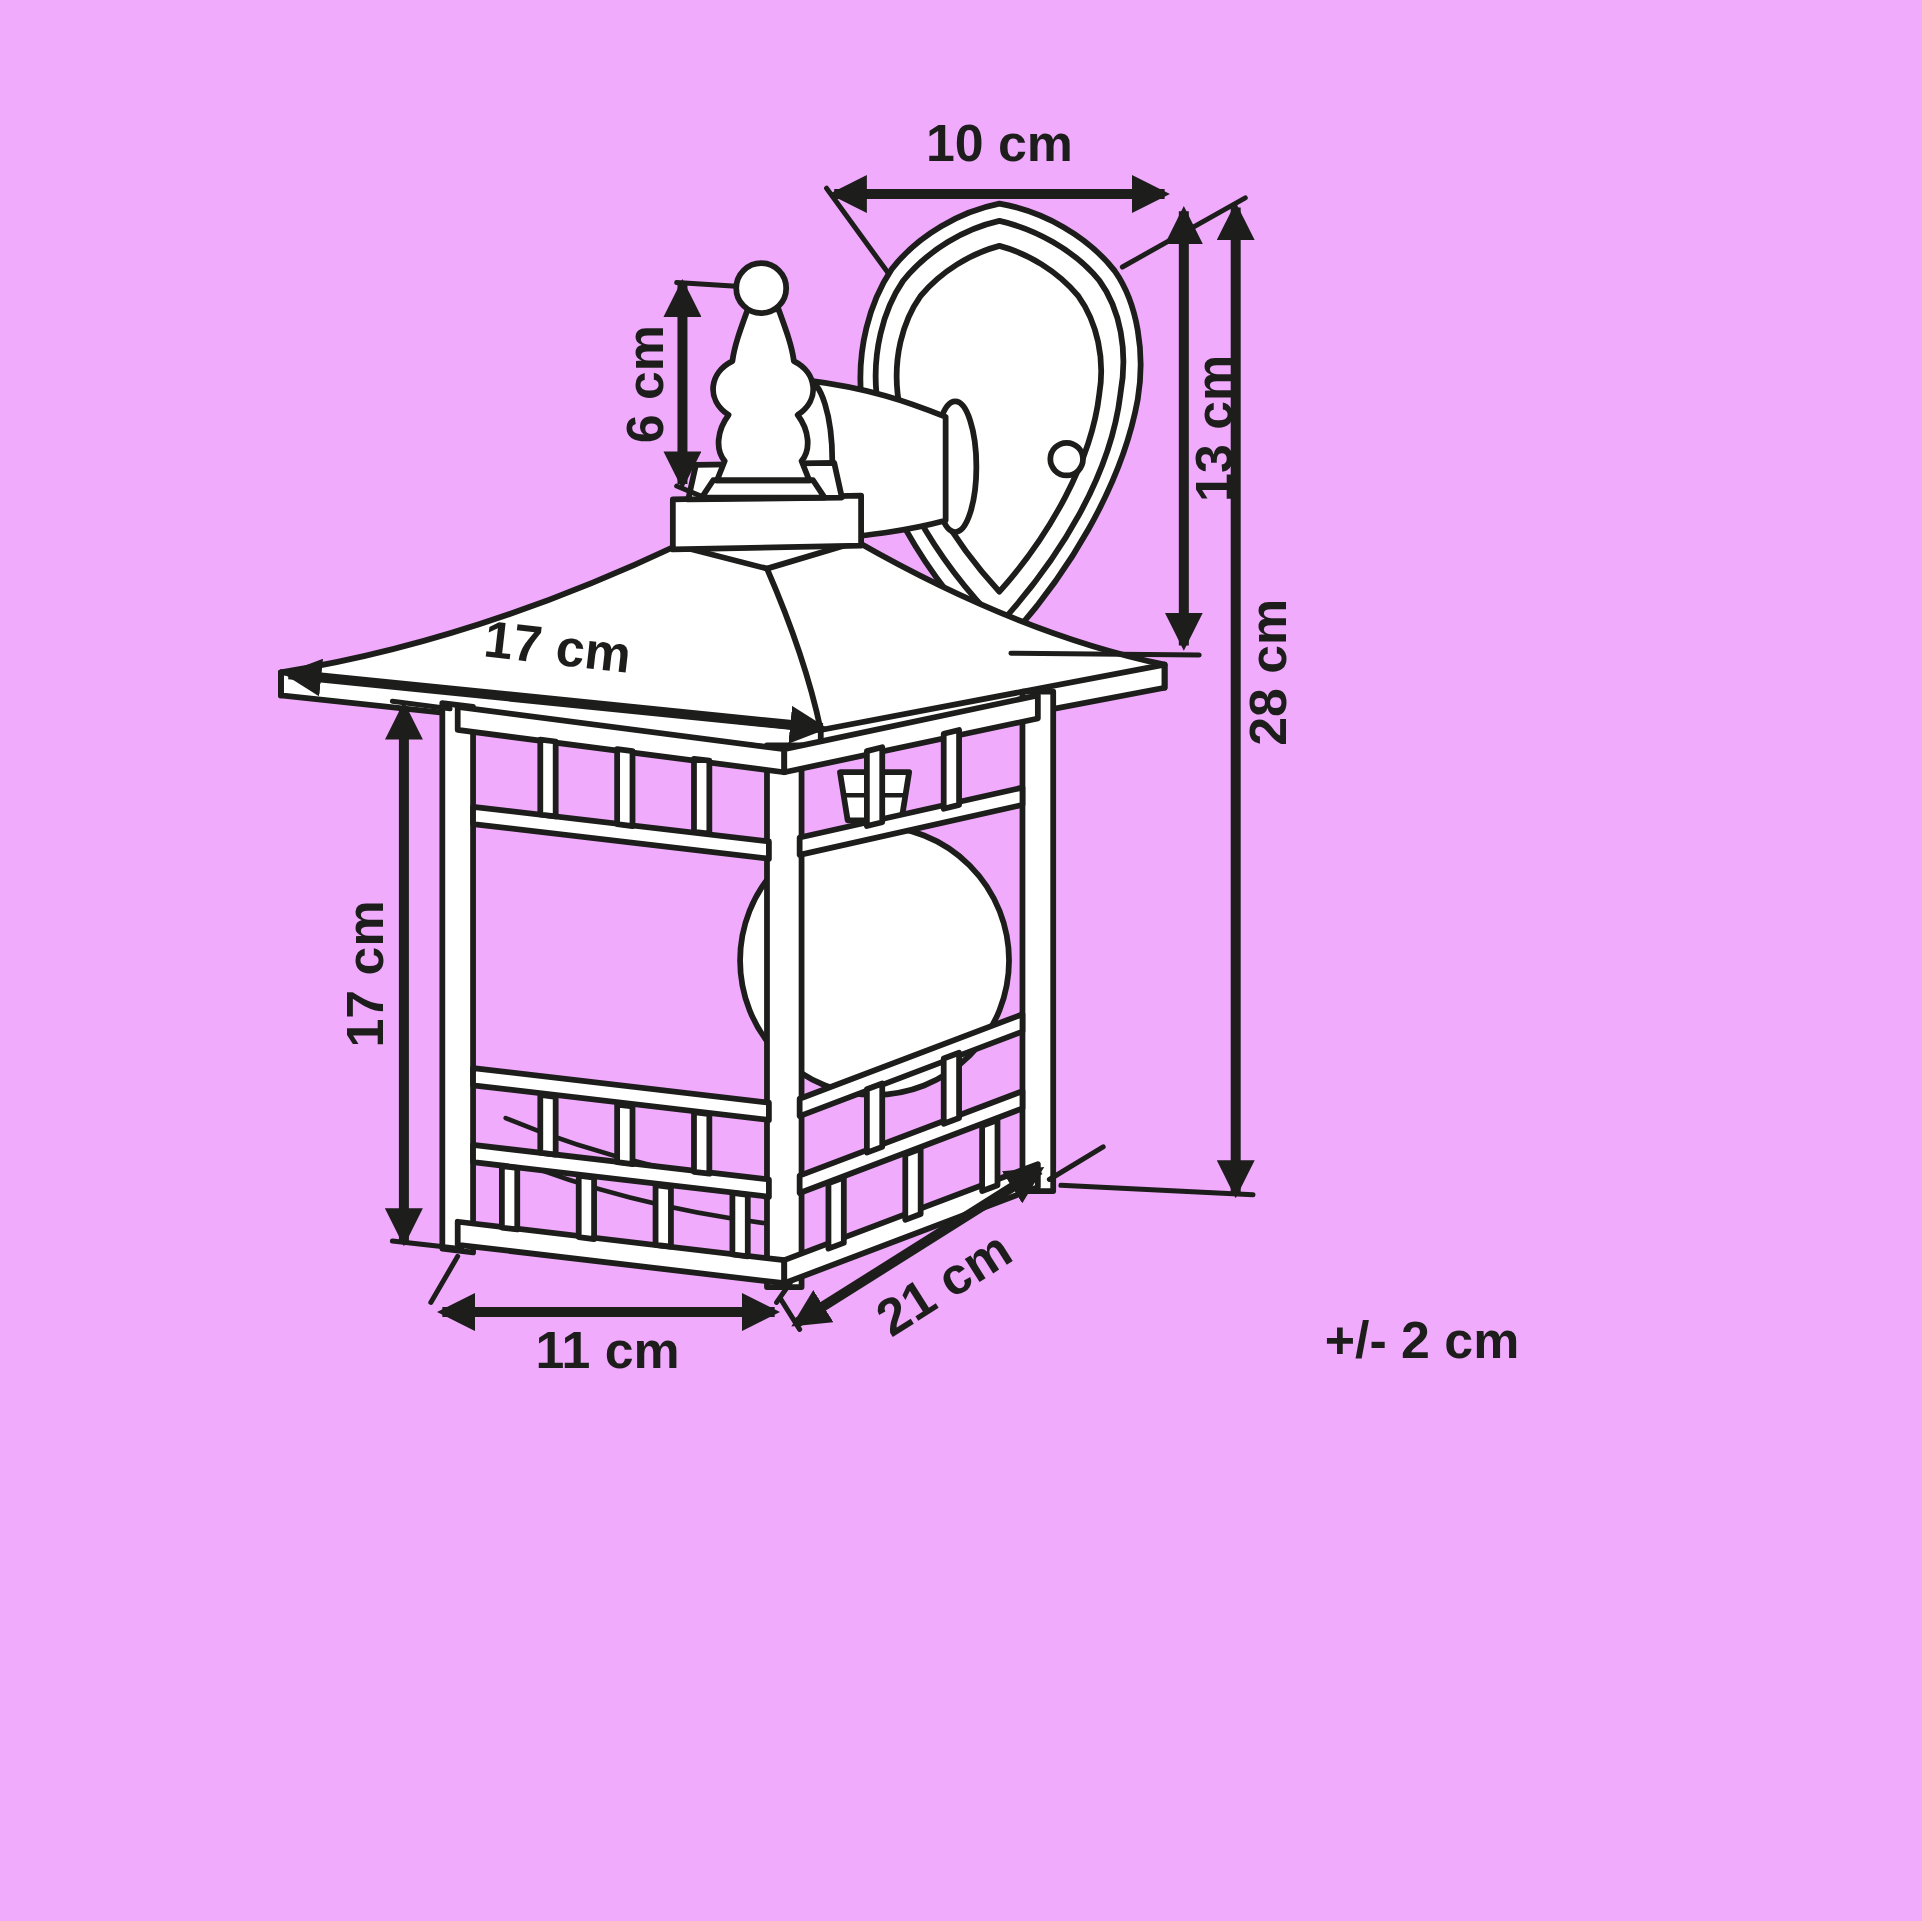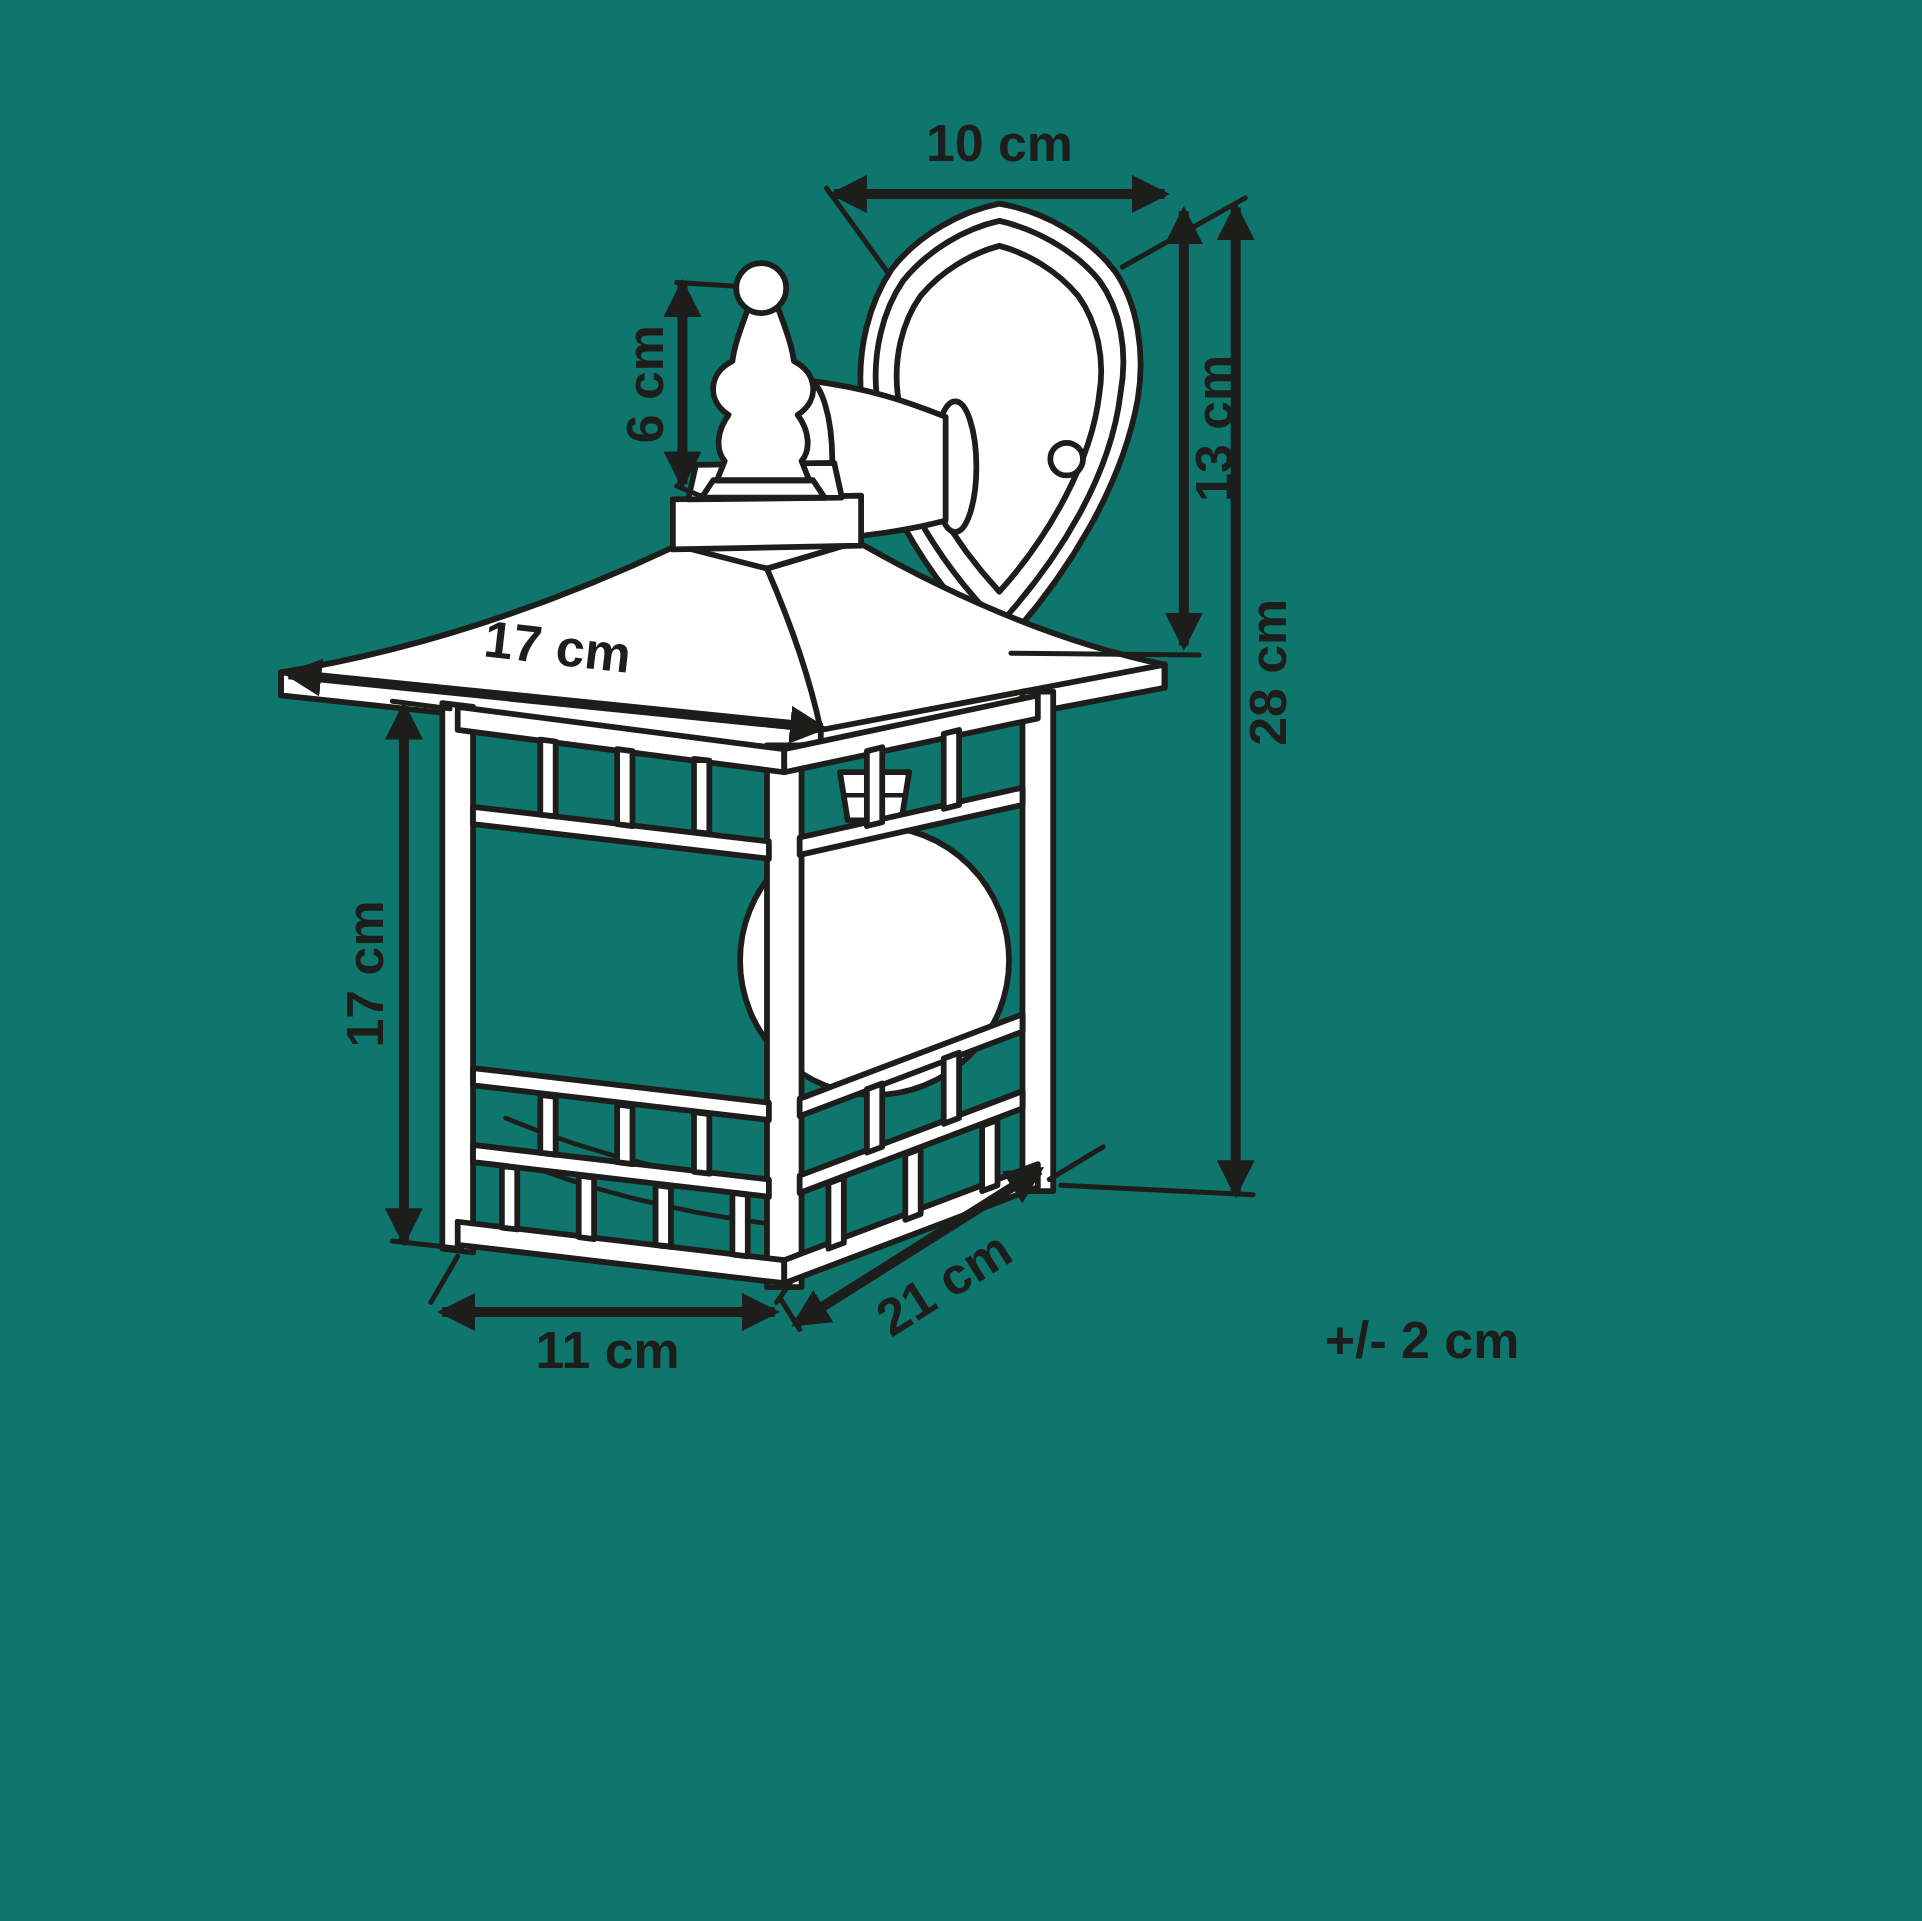--- a/index.html
+++ b/index.html
@@ -8,21 +8,21 @@
     height: 100%;
     background: #ffffff;
     font-family: "Liberation Sans", sans-serif;
   }
   .stage {
     width: 100vw;
     height: 100vh;
     display: flex;
     align-items: center;
     justify-content: center;
-    background: #0f766e;
+    background: #f0abfc;
   }
   svg { width: 100%; height: 100%; display: block; }
 
   .draw   { fill: none; stroke: #1d1d1b; stroke-width: 3; stroke-linejoin: round; stroke-linecap: round; }
   .draw-f { fill: #ffffff; stroke: #1d1d1b; stroke-width: 3; stroke-linejoin: round; stroke-linecap: round; }
   .thin   { fill: none; stroke: #1d1d1b; stroke-width: 2.4; stroke-linecap: round; }
   .dimln  { fill: none; stroke: #1d1d1b; stroke-width: 5.2; stroke-linecap: butt; }
   .tick   { fill: none; stroke: #1d1d1b; stroke-width: 2.6; stroke-linecap: round; }
   .dimtxt {
     fill: #1d1d1b;

